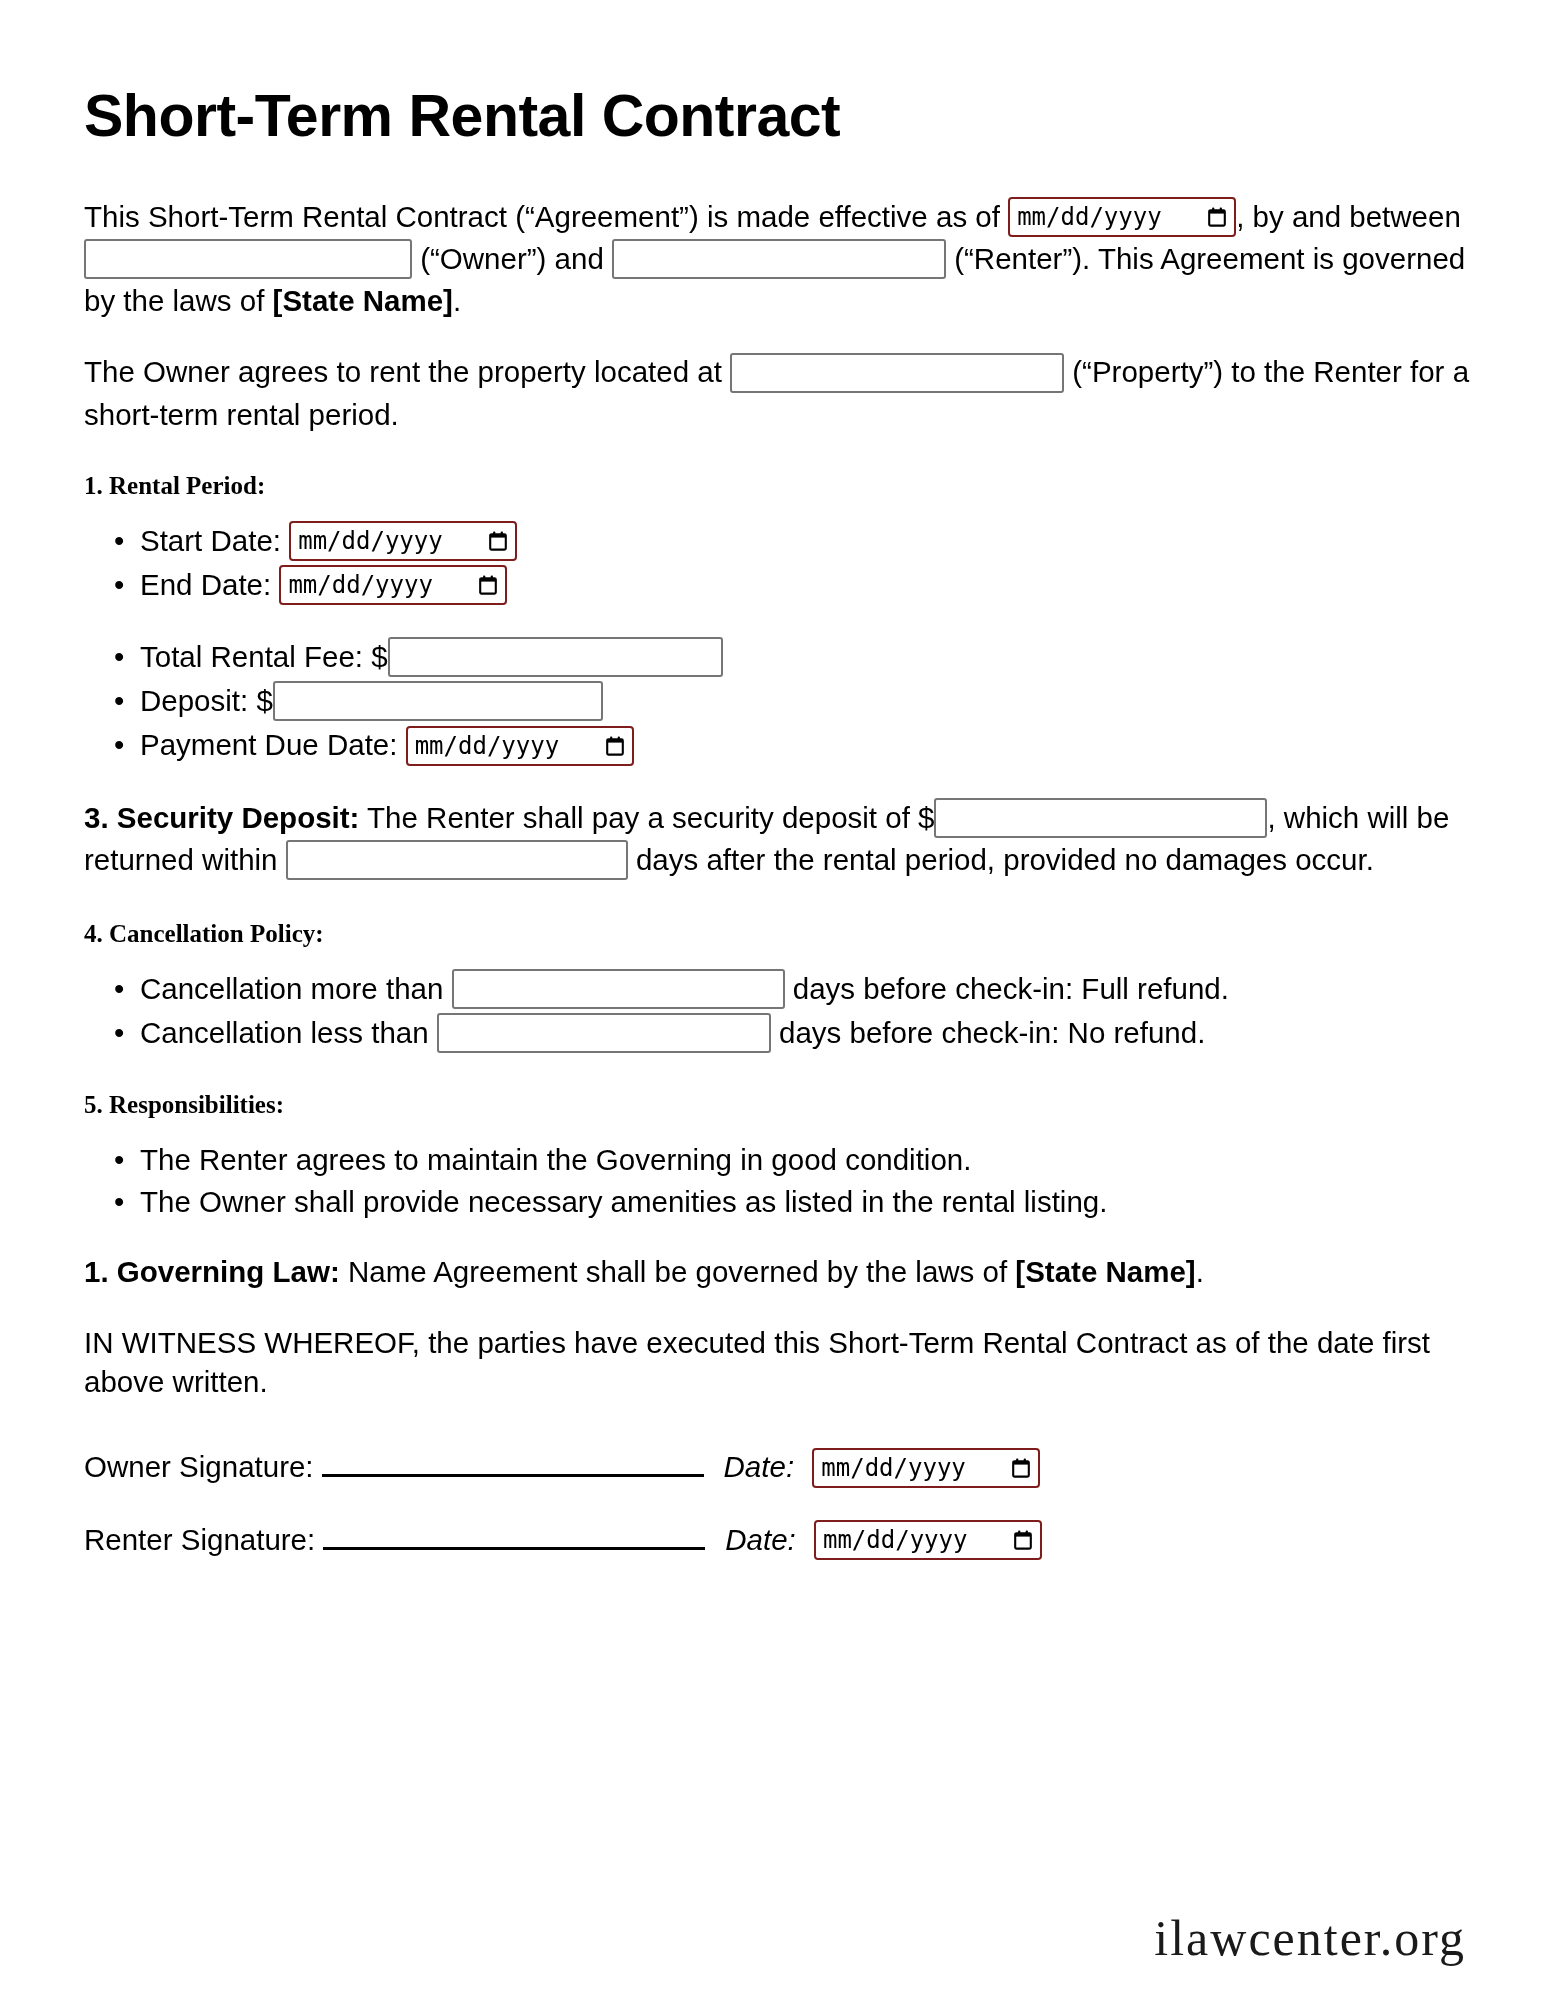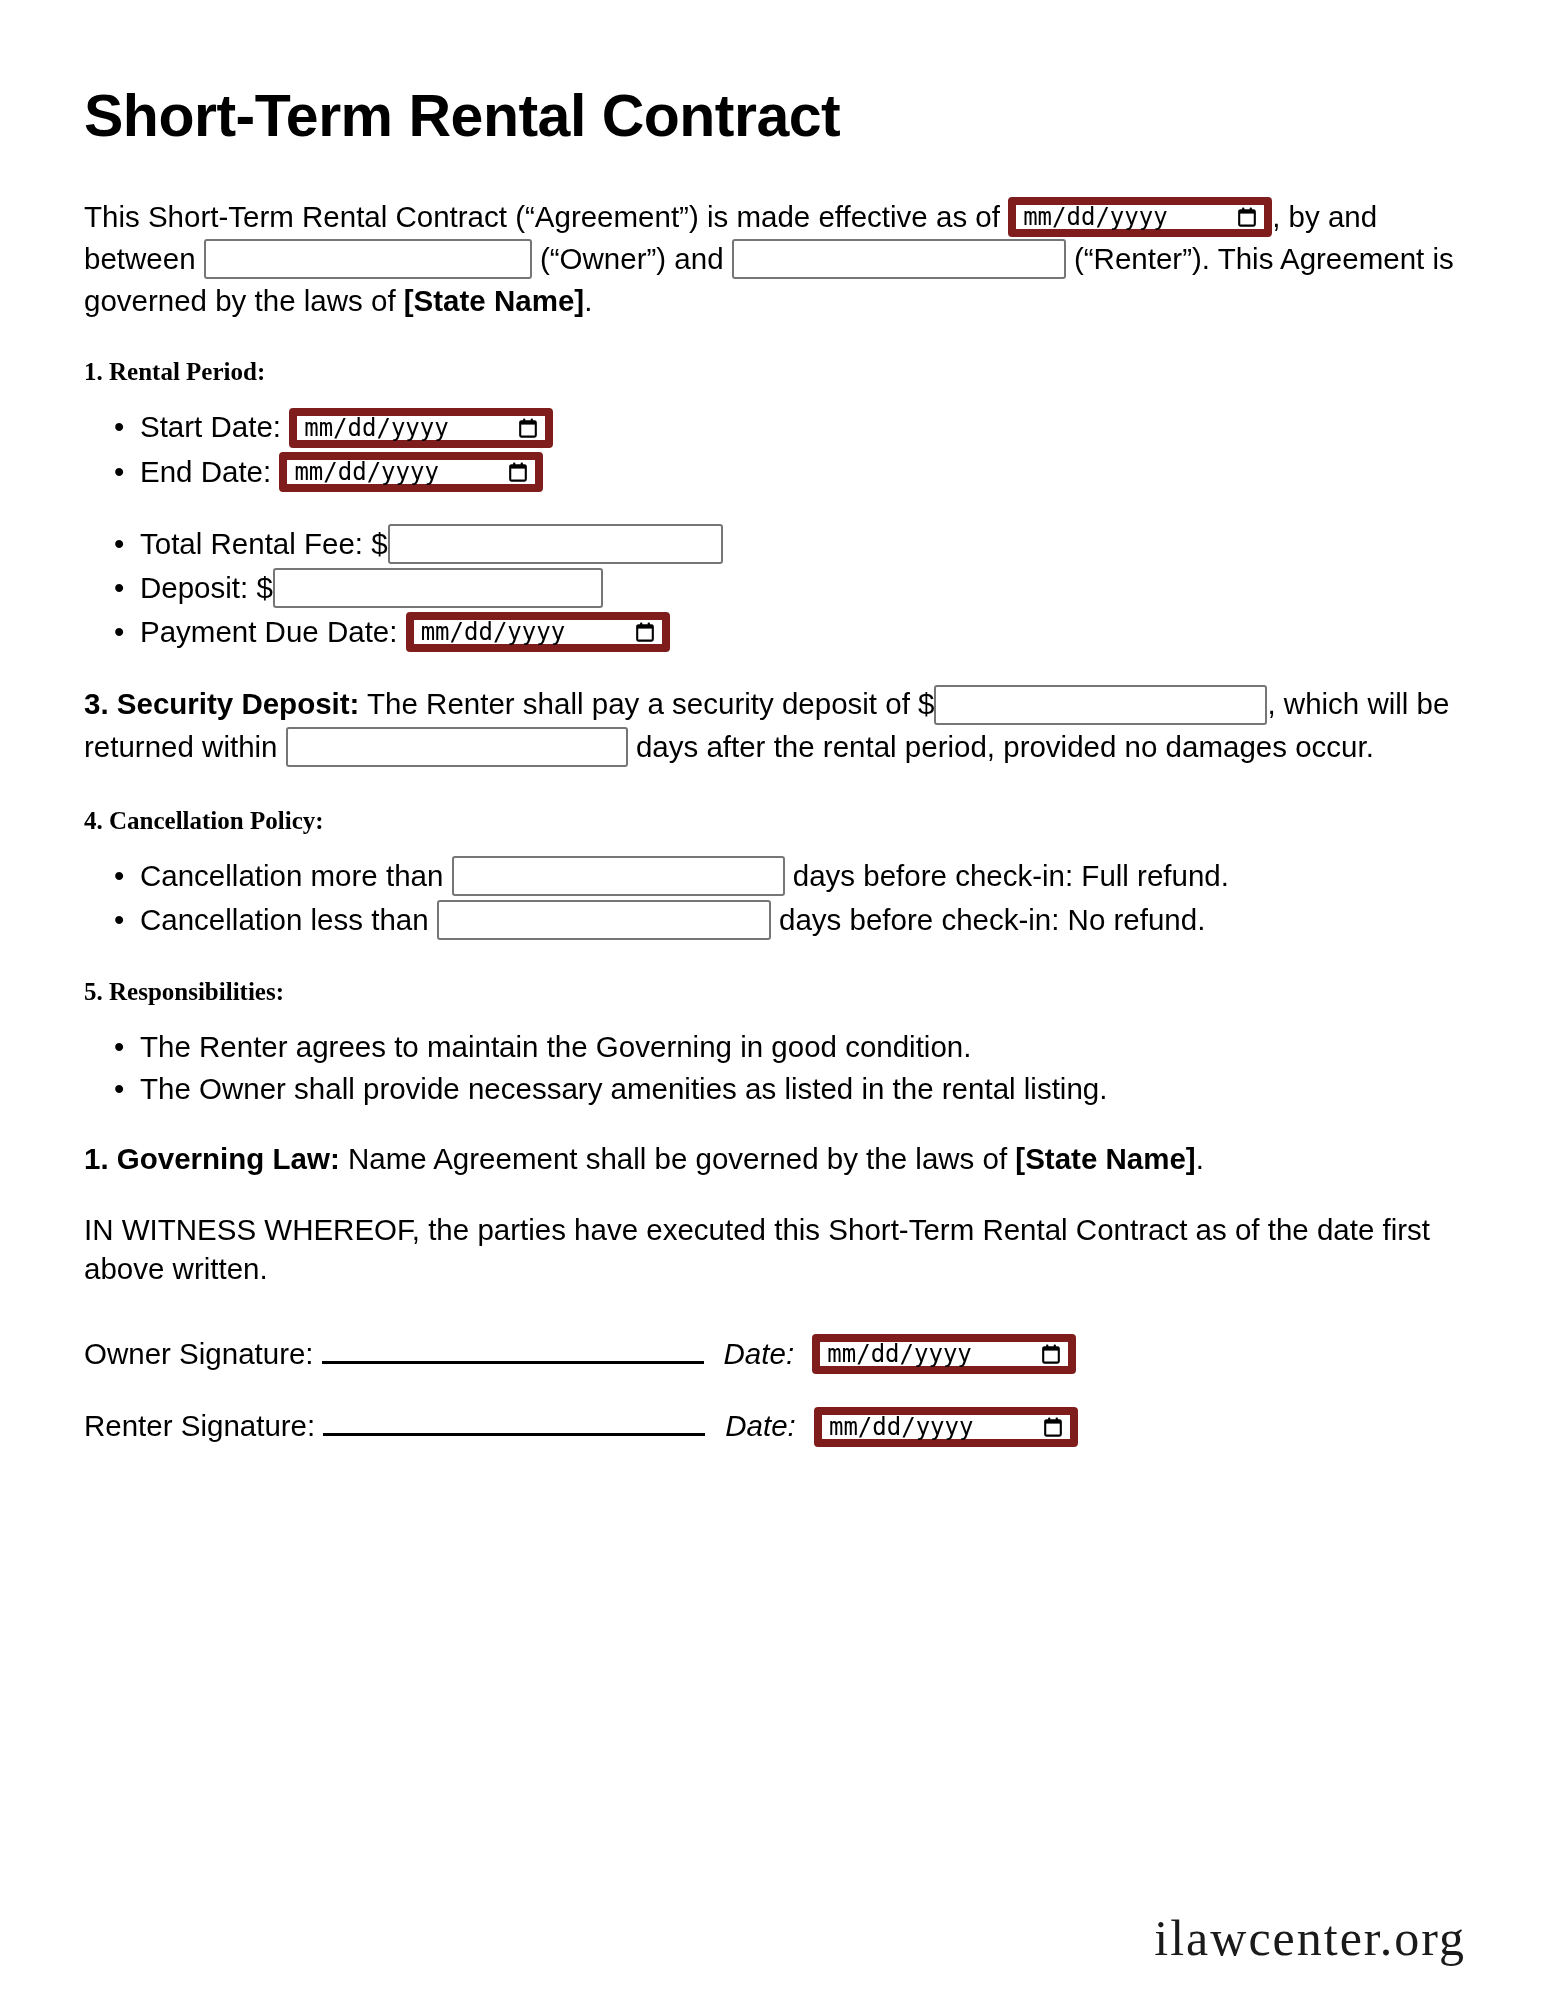--- a/index.html
+++ b/index.html
@@ -96,25 +96,25 @@
   .tinput.w-secdep  { width: 333px; }
   .tinput.w-days    { width: 342px; }
   .tinput.w-cancel1 { width: 333px; }
   .tinput.w-cancel2 { width: 334px; }
 
   .dateinput {
     display: inline-flex;
     align-items: center;
     justify-content: space-between;
     vertical-align: middle;
-    border: 8px solid #7f1d1d;
+    border: 2px solid #7f1d1d;
     border-radius: 4px;
     background: #ffffff;
     height: 40px;
-    width: 264px;
+    width: 228px;
     padding: 0 8px 0 7px;
     position: relative;
     top: -2px;
   }
   .dateinput .dtext {
     font-family: "DejaVu Sans Mono", "Liberation Mono", monospace;
     font-size: 24px;
     letter-spacing: 0px;
     color: #000000;
     line-height: 1;
@@ -179,20 +179,25 @@
         </svg>
       </span>
     </span><span>, by and between</span>
     <input class="tinput w-owner" type="text" value="" style="">
     <span>(“Owner”) and</span>
     <input class="tinput w-renter" type="text" value="" style="">
     <span>(“Renter”). This Agreement is governed by the laws of</span>
     <b>[State Name]</b><span>.</span>
   </p>
 
+  <p class="para">
+    <span>The Owner agrees to rent the property located at</span>
+    <input class="tinput w-prop" type="text" value="" style="">
+    <span>(“Property”) to the Renter for a short-term rental period.</span>
+  </p>
 
   <div class="sec-head">1. Rental Period:</div>
   <ul class="bullets">
     <li>
       <span class="dot">•</span>
       <span>Start Date:</span>
       <span class="dateinput">
         <span class="dtext">mm/dd/yyyy</span>
         <span class="cal-icon">
           <svg width="18" height="20" viewBox="0 0 18 20" xmlns="http://www.w3.org/2000/svg">

